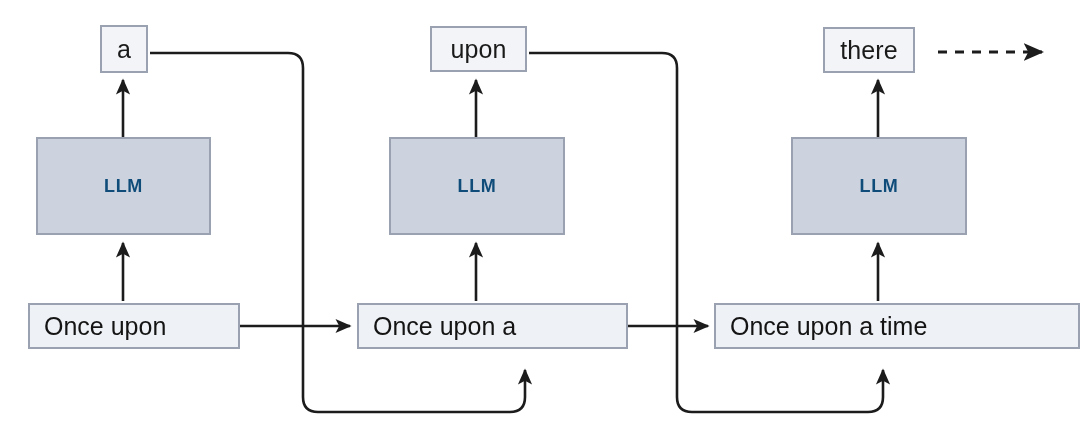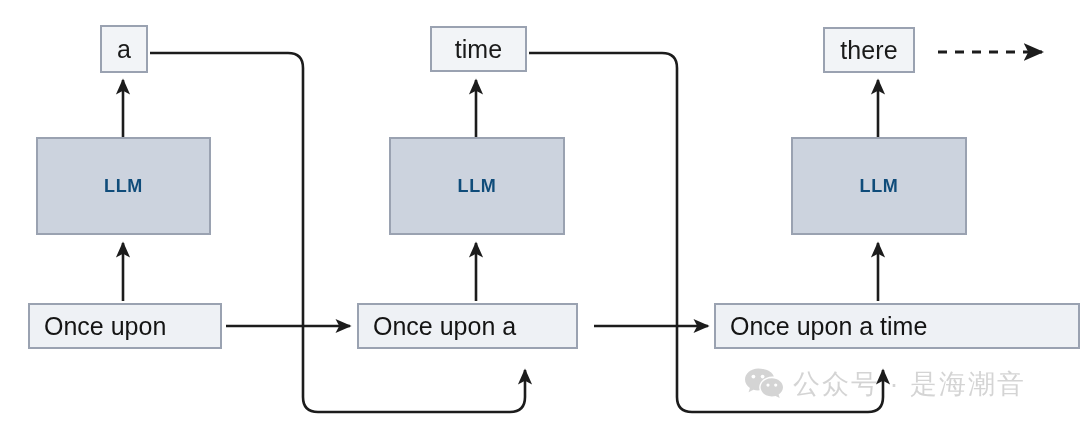--- a/index.html
+++ b/index.html
@@ -132,54 +132,38 @@
       <line x1="938" y1="52" x2="1042" y2="52" stroke-dasharray="9 8" marker-end="url(#arrowDashed)"></line>
     </g>
   </svg>
 
   <div class="node token-box" style="left:100px; top:25px; width:48px; height:48px;">
     <span>a</span>
   </div>
   <div class="node llm-box" style="left:36px; top:137px; width:175px; height:98px;">
     <span>LLM</span>
   </div>
-  <div class="node prompt-box" style="left:28px; top:303px; width:194px; height:46px;">
+  <div class="node prompt-box" style="left:28px; top:303px; width:212px; height:46px;">
     <span>Once upon</span>
   </div>
 
   <div class="node token-box" style="left:430px; top:26px; width:97px; height:46px;">
-    <span>time</span>
+    <span>upon</span>
   </div>
   <div class="node llm-box" style="left:389px; top:137px; width:176px; height:98px;">
     <span>LLM</span>
   </div>
-  <div class="node prompt-box" style="left:357px; top:303px; width:221px; height:46px;">
+  <div class="node prompt-box" style="left:357px; top:303px; width:271px; height:46px;">
     <span>Once upon a</span>
   </div>
 
   <div class="node token-box" style="left:823px; top:27px; width:92px; height:46px;">
     <span>there</span>
   </div>
   <div class="node llm-box" style="left:791px; top:137px; width:176px; height:98px;">
     <span>LLM</span>
   </div>
   <div class="node prompt-box" style="left:714px; top:303px; width:366px; height:46px;">
     <span>Once upon a time</span>
   </div>
 
-  <div class="watermark">
-    <svg width="40" height="34" viewBox="0 0 40 34" xmlns="http://www.w3.org/2000/svg">
-      <g fill="#9a9a9a">
-        <path d="M14.2 1.6 C6.8 1.6 1 6.6 1 12.6 c0 3.4 1.9 6.4 4.9 8.4 l-1.3 4.3 4.8 -2.5
-                 c1.5 0.4 3.1 0.6 4.8 0.6 0.5 0 1 0 1.5 -0.1 -0.3 -1 -0.5 -2 -0.5 -3
-                 0 -6 5.9 -10.9 13.2 -10.9 0.5 0 1 0 1.4 0.1 C28.5 4.9 22 1.6 14.2 1.6 Z"></path>
-        <circle cx="9.4" cy="9.6" r="1.9" fill="#ffffff"></circle>
-        <circle cx="18.6" cy="9.6" r="1.9" fill="#ffffff"></circle>
-        <path d="M39 20.3 c0 -5 -5 -9.1 -11.2 -9.1 -6.2 0 -11.2 4.1 -11.2 9.1 0 5 5 9.1 11.2 9.1
-                 1.3 0 2.6 -0.2 3.8 -0.5 l4.1 2.1 -1.1 -3.6 C37.4 25.6 39 23.1 39 20.3 Z"></path>
-        <circle cx="24" cy="18.1" r="1.6" fill="#ffffff"></circle>
-        <circle cx="31.7" cy="18.1" r="1.6" fill="#ffffff"></circle>
-      </g>
-    </svg>
-    <span class="watermark-text">公众号 · 是海潮音</span>
-  </div>
 
 </div>
 
 </body></html>

